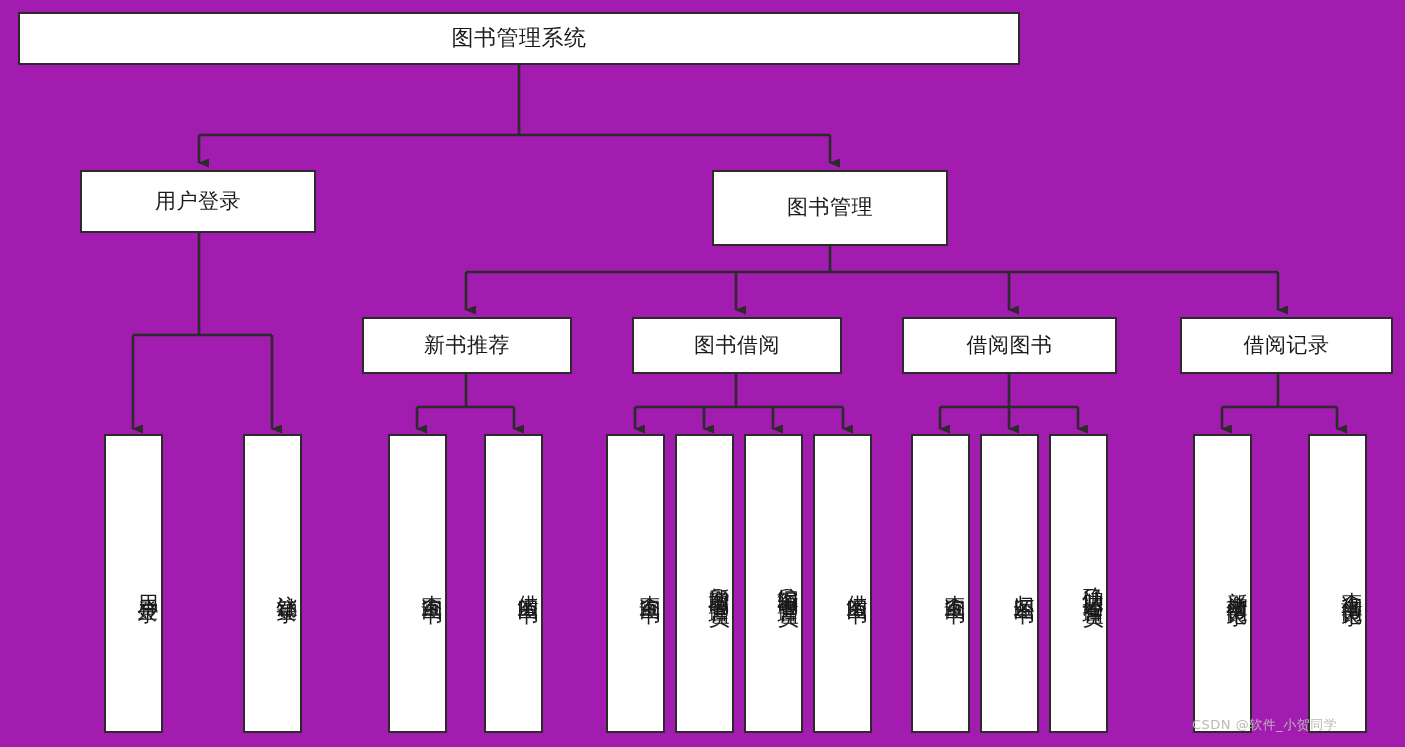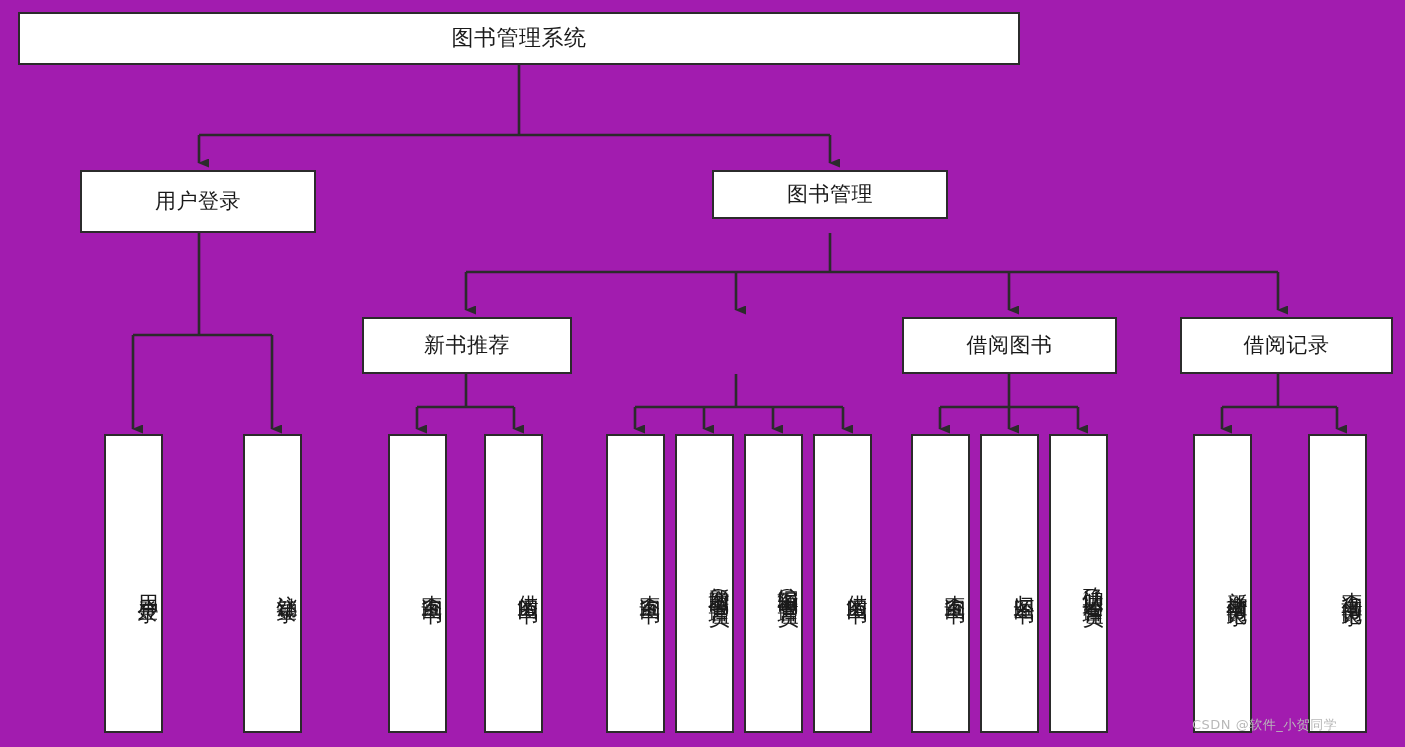--- a/index.html
+++ b/index.html
@@ -126,27 +126,30 @@
     </g>
   </svg>
 
   <div class="node node-h node-root" style="left:18px; top:12px; width:1002px; height:53px;">
     <span>图书管理系统</span>
   </div>
 
   <div class="node node-h" style="left:80px; top:170px; width:236px; height:63px;">
     <span>用户登录</span>
   </div>
-  <div class="node node-h" style="left:712px; top:170px; width:236px; height:49px;">
+  <div class="node node-h" style="left:712px; top:170px; width:236px; height:76px;">
     <span>图书管理</span>
   </div>
 
   <div class="node node-h" style="left:362px; top:317px; width:210px; height:57px;">
     <span>新书推荐</span>
   </div>
+  <div class="node node-h" style="left:632px; top:317px; width:210px; height:57px;">
+    <span>图书借阅</span>
+  </div>
   <div class="node node-h" style="left:902px; top:317px; width:215px; height:57px;">
     <span>借阅图书</span>
   </div>
   <div class="node node-h" style="left:1172px; top:317px; width:213px; height:57px;margin-left:8px;">
     <span>借阅记录</span>
   </div>
 
   <div class="node node-v" style="left:104px; top:434px; width:59px; height:299px;">
     <span class="vtext">用户登录</span>
   </div>

